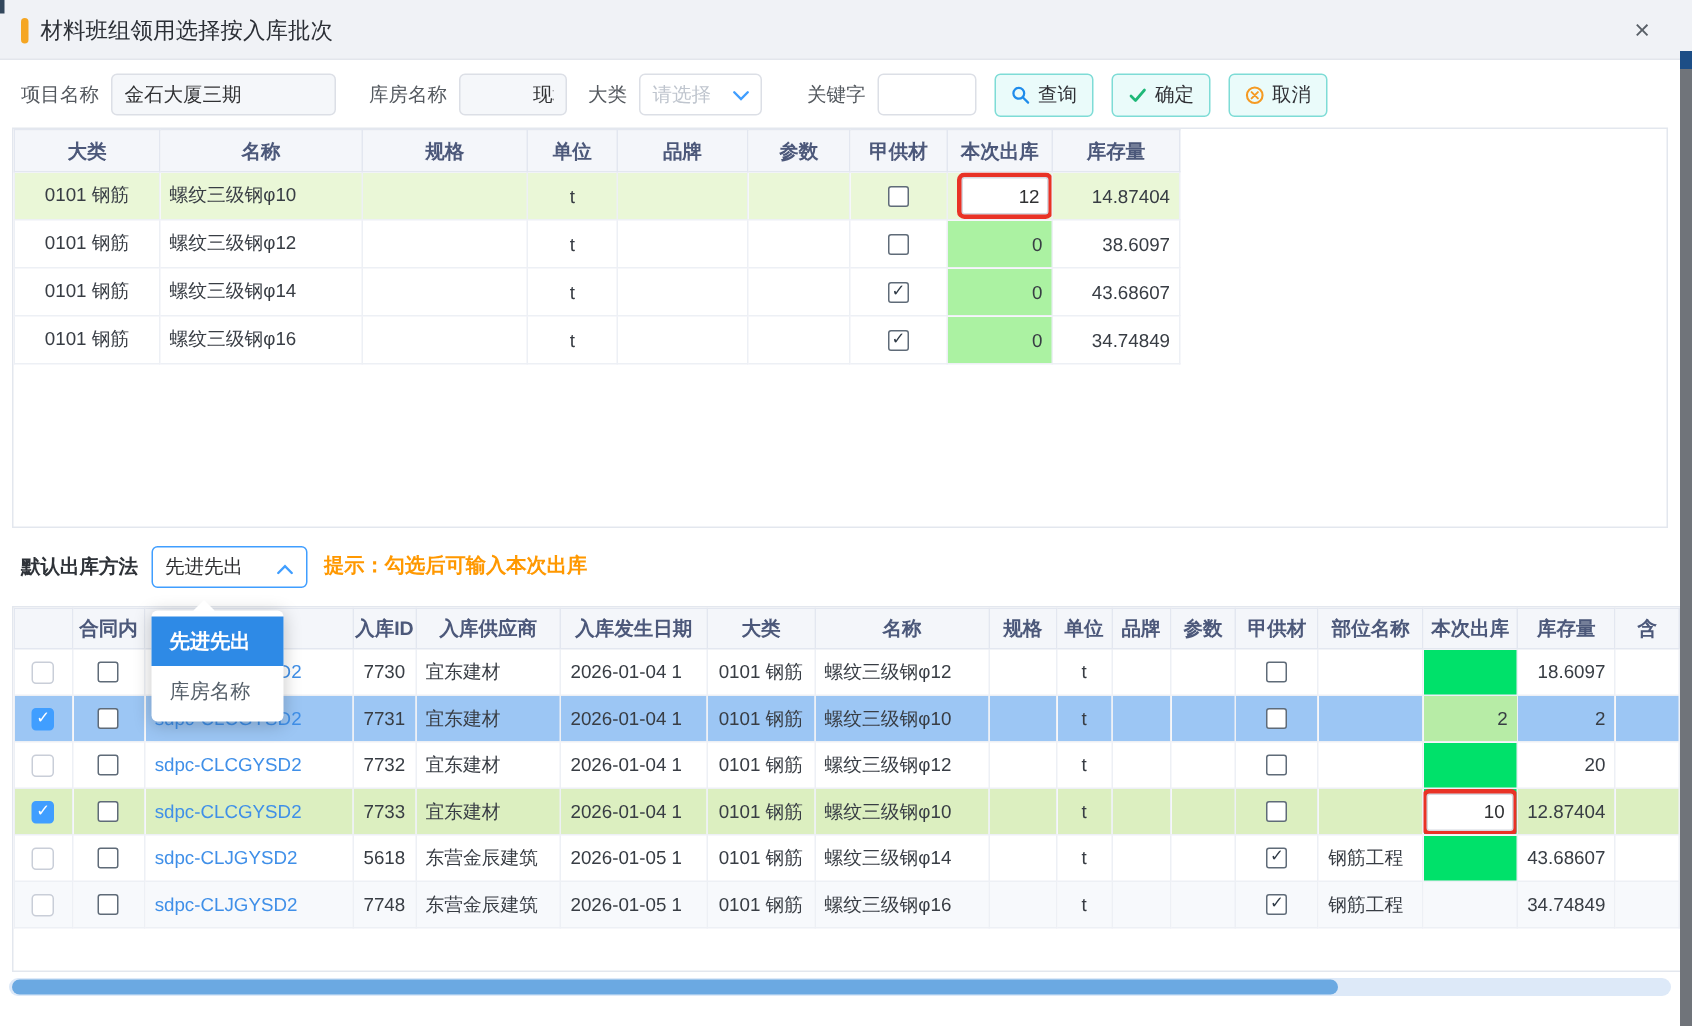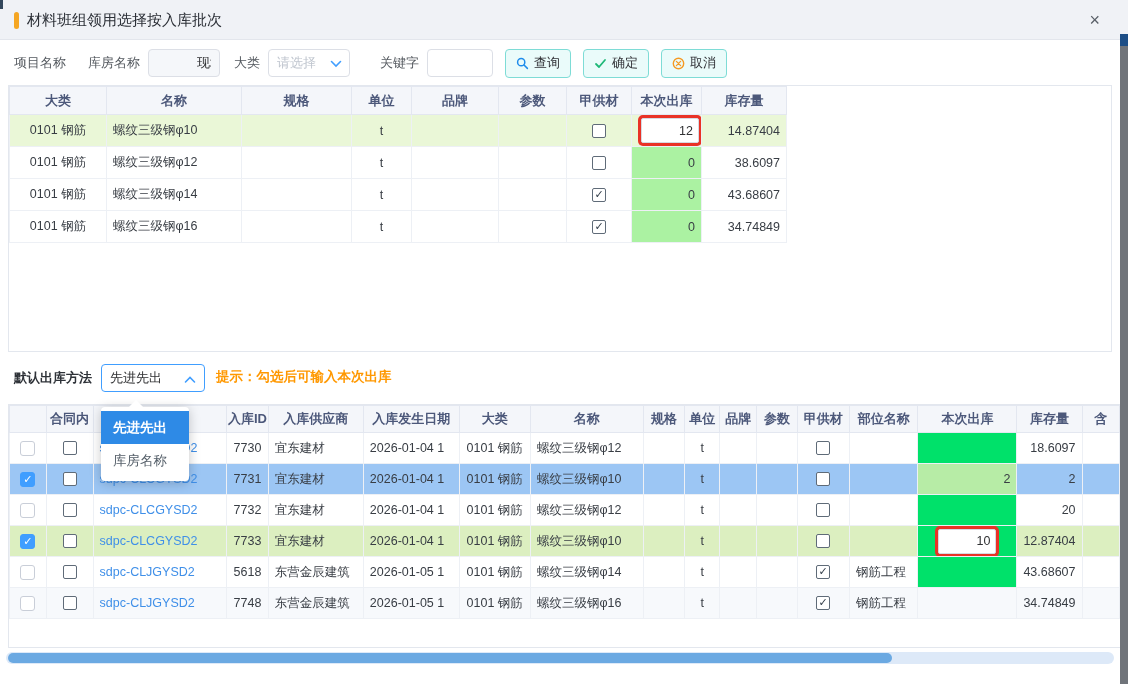--- a/index.html
+++ b/index.html
@@ -85,20 +85,21 @@
 <div class="screen">
 
   <div class="titlebar">
     <span class="accent"></span>
     <span class="dlg-title">材料班组领用选择按入库批次</span>
     <span class="close-x">×</span>
   </div>
 
   <div class="toolbar">
     <span class="flabel">项目名称</span>
+    <input class="ro-input" style="width: 150px; margin-left: 8px;" readonly="" value="金石大厦三期">
     <span class="flabel" style="margin-left:22px;">库房名称</span>
     <input class="ro-input" style="width: 72px; margin-left: 8px; padding-left: 48px;" readonly="" value="现场库">
     <span class="flabel" style="margin-left:14px;">大类</span>
     <div class="sel-fake" style="margin-left:8px;">
       <span class="sel-ph">请选择</span>
       <svg width="12" height="10" viewBox="0 0 12 10">
           <path d="M1.5 2.5 L6 7 L10.5 2.5" fill="none" stroke="#409eff" stroke-width="1.6" stroke-linecap="round"></path>
         </svg>
     </div>
     <span class="flabel" style="margin-left:30px;">关键字</span>
@@ -319,21 +320,21 @@
             <td class="al">宜东建材</td>
             <td class="al">2026-01-04 1</td>
             <td class="ac">0101 钢筋</td>
             <td class="al">螺纹三级钢φ10</td>
             <td class="ac"></td>
             <td class="ac">t</td>
             <td class="ac"></td>
             <td class="ac"></td>
             <td class="ac"><span class="cb-plain"></span></td>
             <td class="al"></td>
-            <td class="ar qty-bright" style="padding: 0px 20px;"><input class="qty-in red-frame" value="10" style=""></td>
+            <td class="ar qty-bright" style="padding: 0px 2px;"><input class="qty-in red-frame" value="10" style=""></td>
             <td class="ar">12.87404</td>
             <td class="ac"></td>
           </tr>
           <tr>
             <td class="ac"><span class="cb-el"></span></td>
             <td class="ac"><span class="cb-plain"></span></td>
             <td class="al"><span class="link">sdpc-CLJGYSD2</span></td>
             <td class="ac">5618</td>
             <td class="al">东营金辰建筑</td>
             <td class="al">2026-01-05 1</td>

